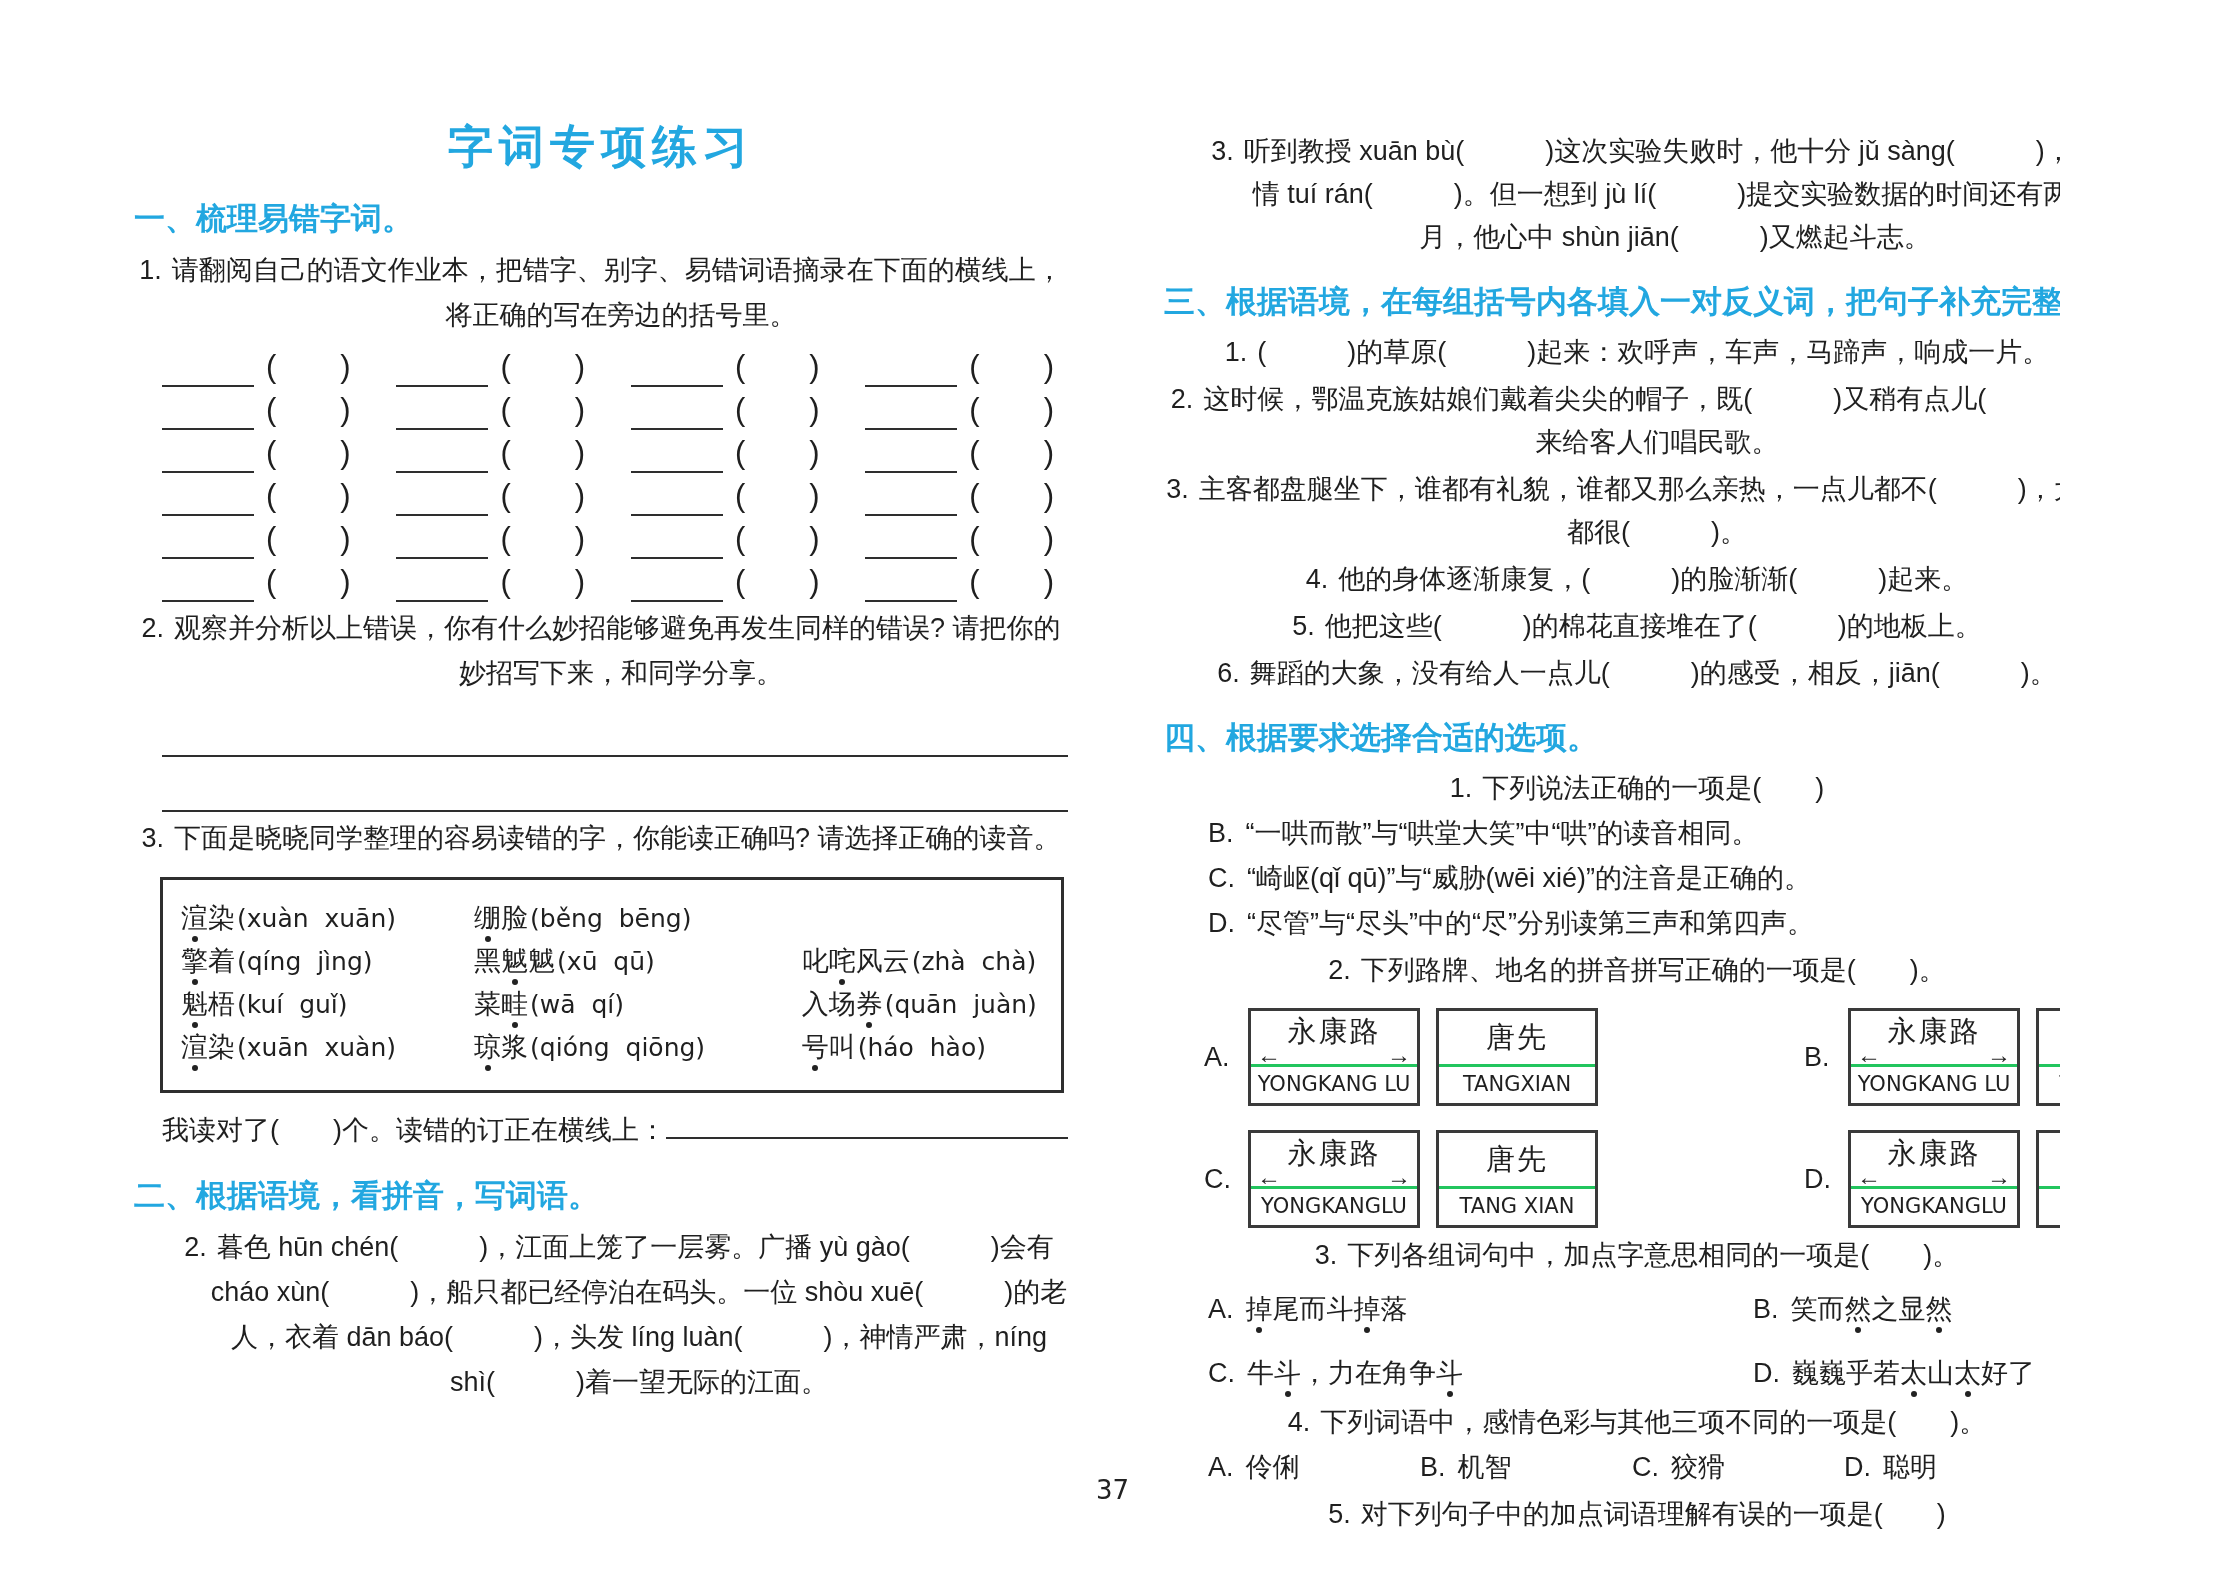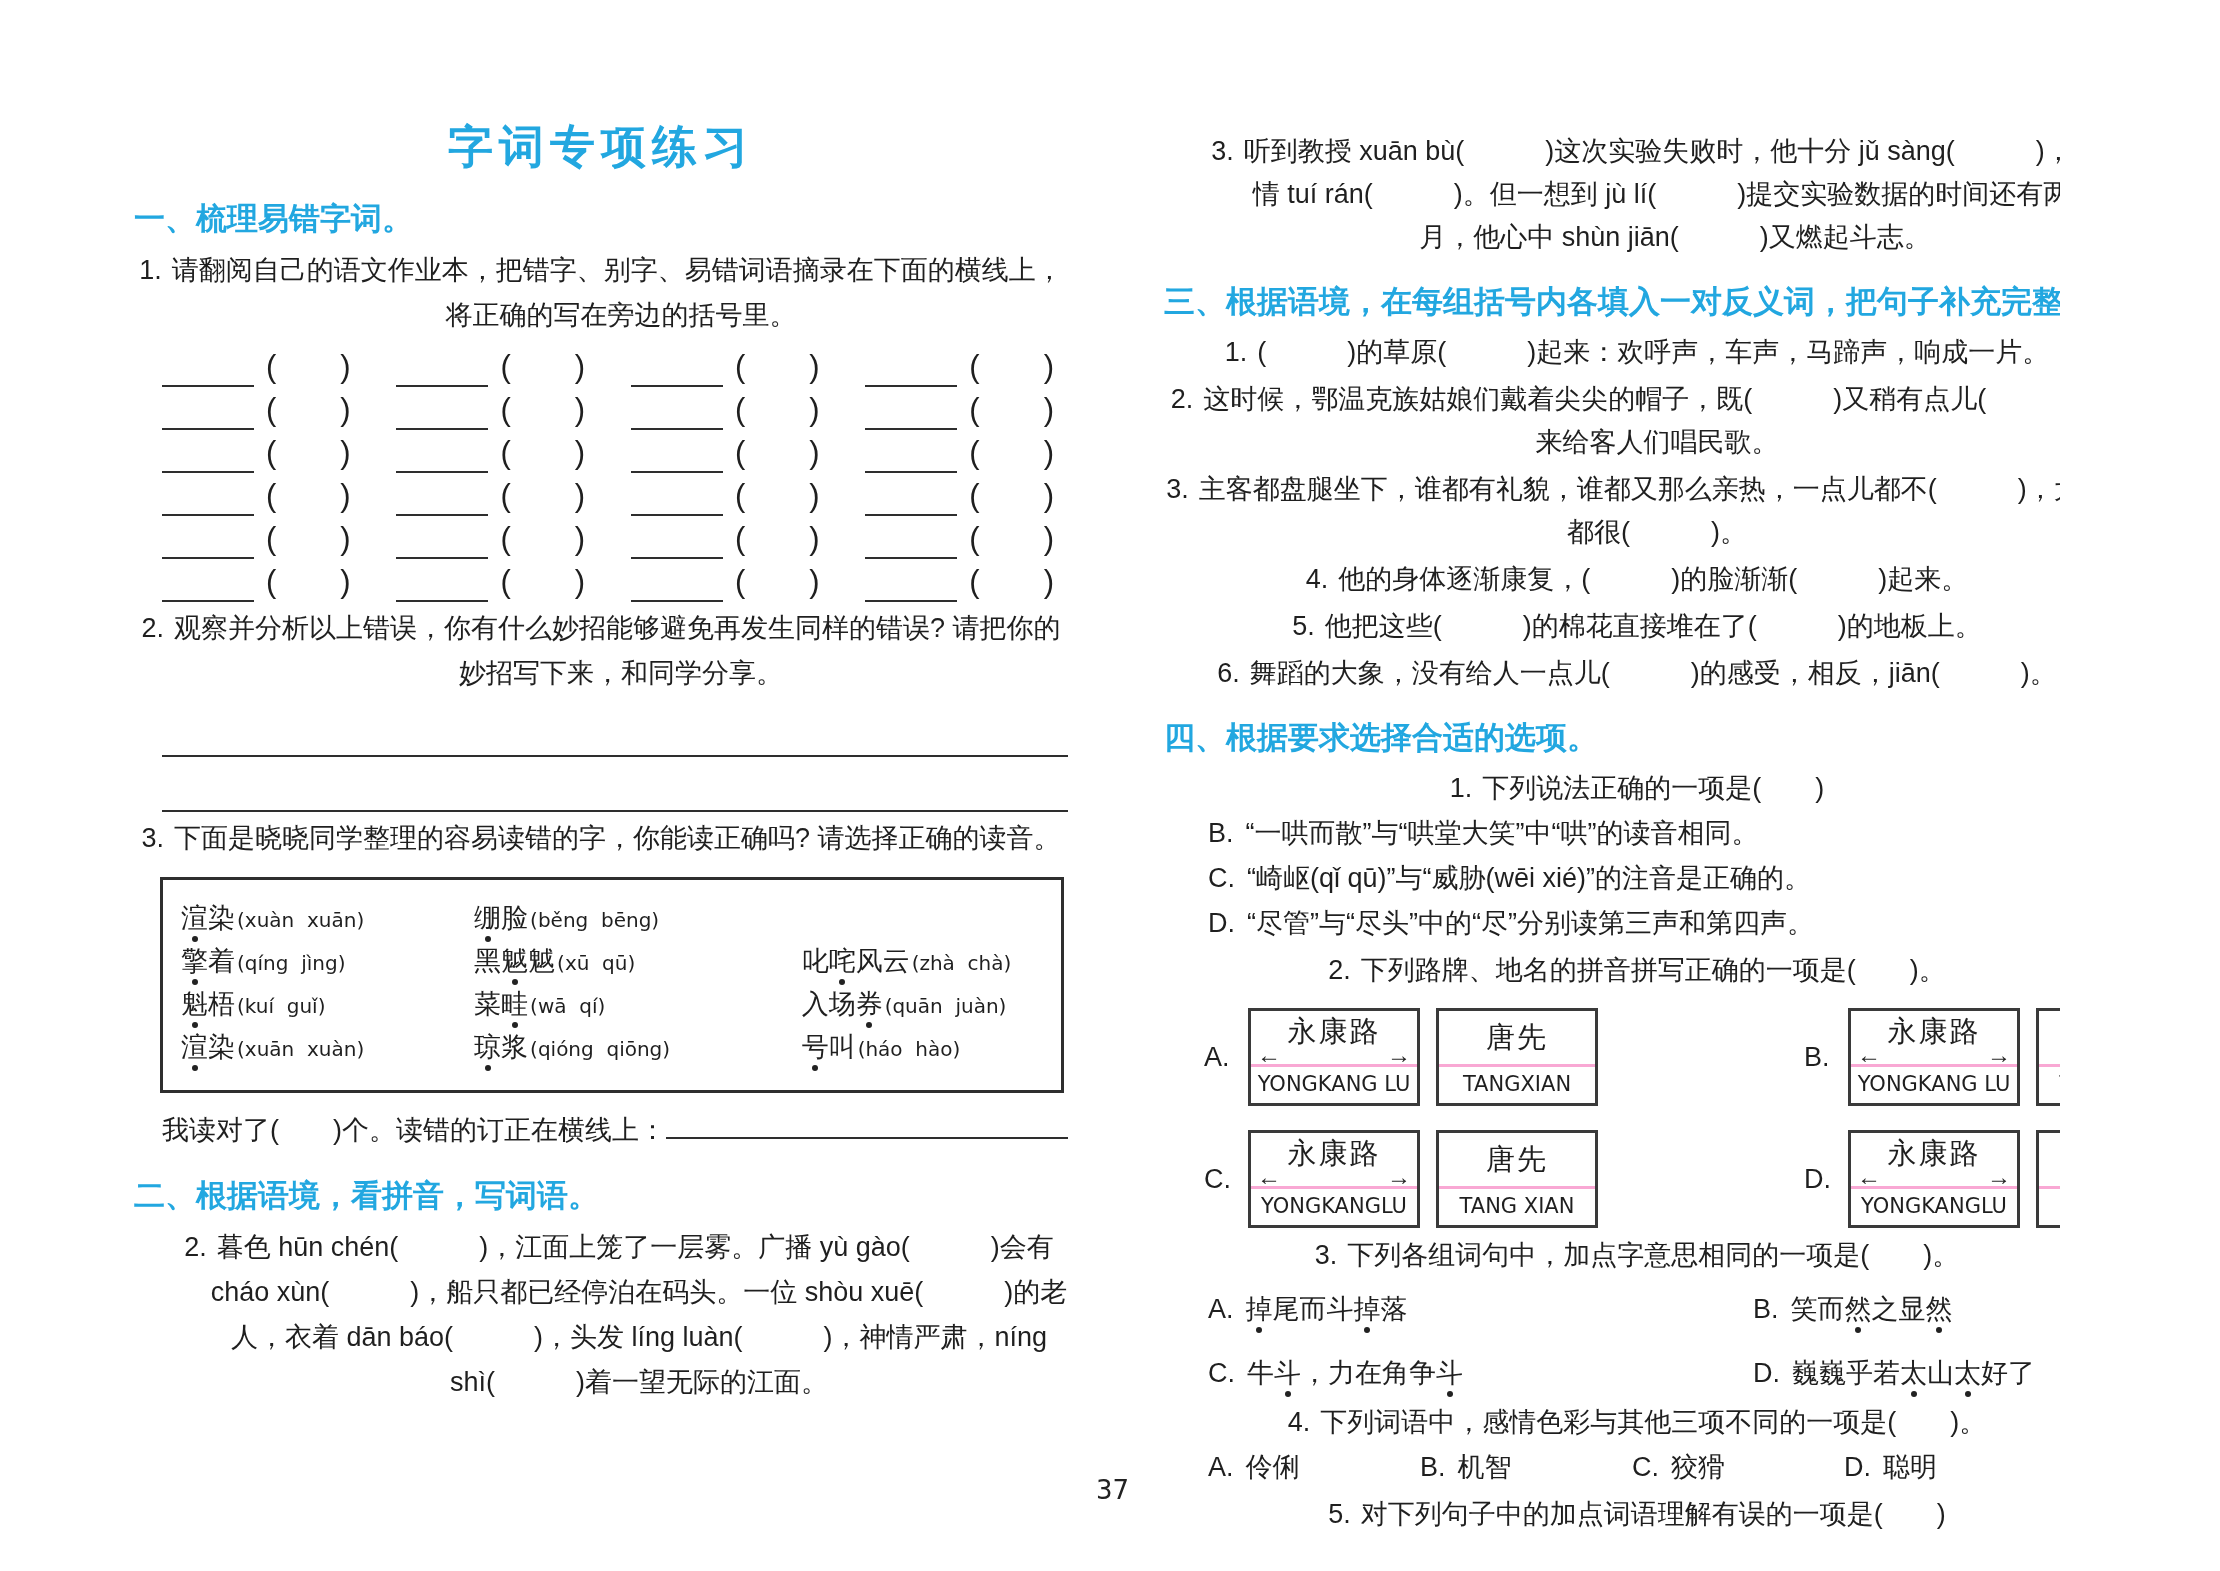--- a/index.html
+++ b/index.html
@@ -42,21 +42,21 @@
 
   .reading-box{
     border:3px solid var(--line);margin:16px 4px 4px 26px;padding:16px 18px 22px 18px;
   }
   .rb-row{display:flex;align-items:baseline;height:43px;}
   .rb-cell{display:flex;align-items:baseline;}
   .rb-cell:nth-child(1){width:34%;}
   .rb-cell:nth-child(2){width:38%;}
   .rb-cell:nth-child(3){width:28%;}
   .rb-cell .word{margin-right:2px;}
-  .pinyin{font-family:"DejaVu Sans",sans-serif;font-size:20px;}
+  .pinyin{font-family:"DejaVu Sans",sans-serif;font-size:25px;}
 
   .ch{position:relative;}
   .dotc::after{
     content:"";position:absolute;left:50%;bottom:-9px;transform:translateX(-50%);
     width:6px;height:6px;border-radius:50%;background:#222;
   }
 
   .tally{display:flex;align-items:baseline;margin:8px 0 0 28px;}
   .tline{flex:1;border-bottom:2px solid var(--line);height:36px;}
 
@@ -64,21 +64,21 @@
   .option{margin-top:2px;}
   .letter{margin-right:12px;}
 
   
   .signs{display:grid;grid-template-columns:600px 1fr;row-gap:24px;margin:16px 0 6px 40px;}
   .sign-cell{display:flex;align-items:center;}
   .sign-cell .letter{width:44px;margin:0;}
   .sign{display:inline-block;border:3px solid #3a3a3a;text-align:center;background:#fff;box-sizing:border-box;}
   .road-sign{width:172px;margin-right:16px;}
   .place-sign{width:162px;}
-  .sign-top{position:relative;height:56px;border-bottom:3px solid #f9a8d4;box-sizing:border-box;}
+  .sign-top{position:relative;height:56px;border-bottom:3px solid #22c55e;box-sizing:border-box;}
   .sign-cn{font-size:29px;line-height:40px;letter-spacing:2px;}
   .place-sign .sign-cn{line-height:52px;}
   .arrows{position:absolute;left:6px;right:6px;bottom:-2px;display:flex;justify-content:space-between;font-size:24px;line-height:22px;}
   .sign-bot{height:36px;line-height:34px;font-family:"DejaVu Sans",sans-serif;font-size:21px;}
 
   .q3-grid{display:grid;grid-template-columns:545px 1fr;row-gap:16px;padding-left:44px;margin-top:8px;}
   .pair{display:flex;align-items:baseline;line-height:48px;}
   .pair .word:first-of-type{margin-right:36px;}
 
   .q4-row{display:flex;padding-left:44px;margin-top:2px;}

